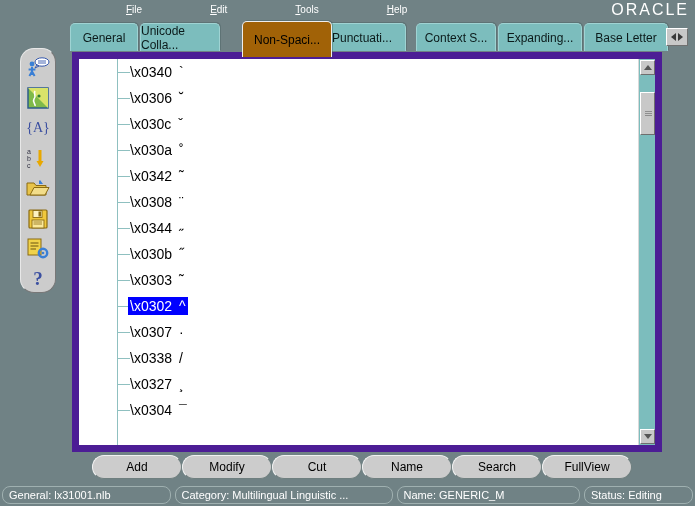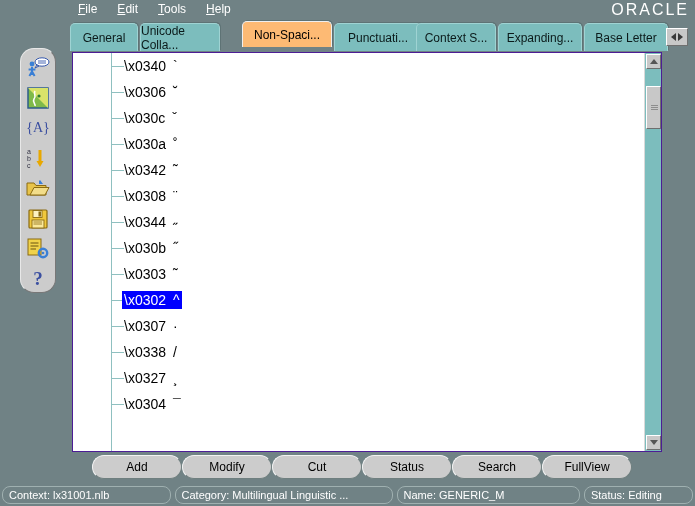--- a/index.html
+++ b/index.html
@@ -8,40 +8,40 @@
     background:#708285;
     font-family:"Liberation Sans", sans-serif;
     font-size:12px;
     -webkit-font-smoothing:none;
   }
   .app{position:relative;width:695px;height:506px;}
 
   
   .menubar{position:absolute;left:0;top:0;width:695px;height:20px;background:#708285;}
   .menu-items{position:absolute;left:76px;top:1px;display:flex;gap:16px;}
-  .menu-item{color:#ffffff;font-size:12px;line-height:17px;padding:0 2px;cursor:default;}
+  .menu-item{color:#ffffff;font-size:10px;line-height:17px;padding:0 2px;cursor:default;margin-left:48px;}
   .menu-item u{text-decoration:underline;}
   .oracle-logo{
     position:absolute;right:6px;top:0px;color:#ffffff;
     font-size:16px;letter-spacing:2.0px;line-height:19px;
     font-family:"Liberation Sans", sans-serif;
   }
 
   
   .tabstrip{position:absolute;left:70px;top:23px;width:590px;height:30px;}
   .tab{
     position:absolute;top:0;height:28px;
     background:#7cbdbd;color:#0b1a1a;
     border:1px solid #9fd3d3;border-bottom:none;
     border-top-left-radius:5px;border-top-right-radius:5px;
     display:flex;align-items:center;justify-content:center;
     font-size:12px;box-sizing:border-box;cursor:default;
     box-shadow:1px -1px 0 rgba(60,90,90,0.35);
   }
-  .tab.active{background:#fdba74;border-color:#efefef;height:26px;z-index:5;color:#000;}
+  .tab.active{background:#a16207;border-color:#efefef;height:36px;z-index:5;color:#000;}
   .tab-scroll{
     position:absolute;right:-28px;top:5px;width:22px;height:18px;
     background:#c8c8c8;border:1px solid #ffffff;border-right-color:#707070;border-bottom-color:#707070;
     display:flex;align-items:center;justify-content:center;gap:2px;box-sizing:border-box;
   }
   .tri-l{width:0;height:0;border-top:4px solid transparent;border-bottom:4px solid transparent;border-right:5px solid #3a3a3a;}
   .tri-r{width:0;height:0;border-top:4px solid transparent;border-bottom:4px solid transparent;border-left:5px solid #3a3a3a;}
 
   
   .lefttoolbar{
@@ -49,21 +49,21 @@
     background:#cccccc;border:1px solid #e8e8e8;border-right-color:#777;border-bottom-color:#777;
     border-radius:14px;box-sizing:border-box;
     display:flex;flex-direction:column;align-items:center;padding-top:6px;gap:4px;
   }
   .tbtn{width:28px;height:28px;display:flex;align-items:center;justify-content:center;cursor:default;}
 
   
   .panel{
     position:absolute;left:72px;top:52px;width:590px;height:400px;
     background:#ffffff;
-    border:1px solid #4c1d95;box-sizing:border-box;
+    border:7px solid #4c1d95;box-sizing:border-box;
     box-shadow:inset 1px 1px 0 #7f9a9a;
   }
   .listarea{position:absolute;left:0;top:0;right:17px;bottom:0;overflow:hidden;background:#fff;}
   .treeline{position:absolute;left:38px;top:0;width:1px;height:100%;background:#8fc0c0;}
   .row{position:relative;height:26px;display:flex;align-items:center;}
   .connector{position:absolute;left:38px;top:13px;width:13px;height:1px;background:#8fc0c0;}
   .label{
     position:absolute;left:49px;top:4px;height:18px;
     display:flex;align-items:center;
     font-family:"Liberation Sans", sans-serif;font-size:14px;color:#000;
@@ -121,21 +121,21 @@
       <span class="menu-item"><u>T</u>ools</span>
       <span class="menu-item"><u>H</u>elp</span>
     </div>
     <div class="oracle-logo">ORACLE</div>
   </div>
 
   <div class="tabstrip">
     <div class="tab" style="left:0px;width:68px;">General</div>
     <div class="tab" style="left:70px;width:80px;">Unicode Colla...</div>
     <div class="tab active" style="left:172px;width:90px;top:-2px;">Non-Spaci...</div>
-    <div class="tab" style="left:264px;width:88px;">Punctuati...</div>
+    <div class="tab" style="left:248px;width:88px;">Punctuati...</div>
     <div class="tab" style="left:346px;width:80px;">Context S...</div>
     <div class="tab" style="left:428px;width:84px;">Expanding...</div>
     <div class="tab" style="left:514px;width:84px;">Base Letter</div>
     <div class="tab-scroll">
       <span class="tri-l"></span>
       <span class="tri-r"></span>
     </div>
   </div>
 
   <div class="lefttoolbar">
@@ -273,25 +273,25 @@
       <div class="sb-btn sb-dn">
           <span class="tri-d"></span>
         </div>
     </div>
   </div>
 
   <div class="buttons">
     <div class="btn">Add</div>
     <div class="btn">Modify</div>
     <div class="btn">Cut</div>
-    <div class="btn">Status</div>
+    <div class="btn">Name</div>
     <div class="btn">Search</div>
     <div class="btn">FullView</div>
   </div>
 
   <div class="statusbar">
-    <div class="status-cell sc1">Context: lx31001.nlb</div>
+    <div class="status-cell sc1">General: lx31001.nlb</div>
     <div class="status-cell sc2">Category: Multilingual Linguistic ...</div>
     <div class="status-cell sc3">Name: GENERIC_M</div>
     <div class="status-cell sc4">Status: Editing</div>
   </div>
 
 </div>
 
 </body></html>

